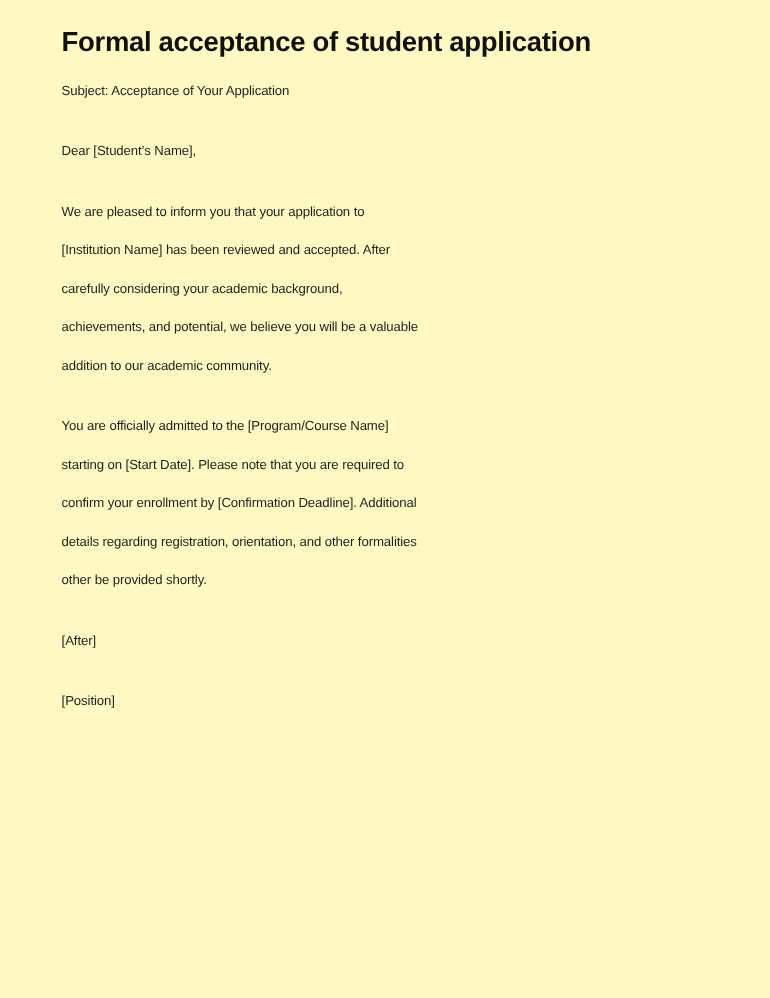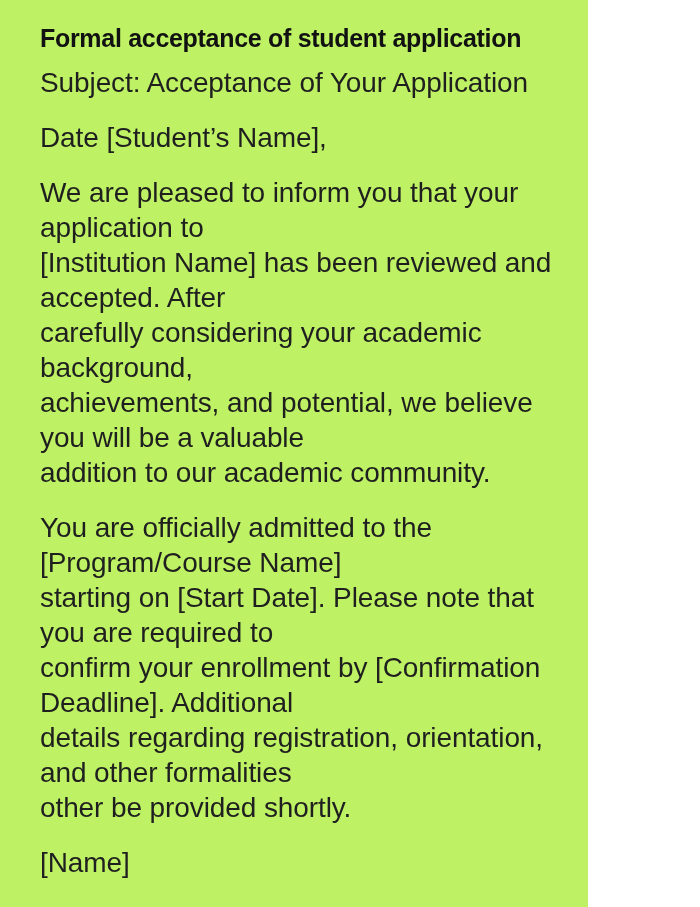--- a/index.html
+++ b/index.html
@@ -10,62 +10,62 @@
   body {
     width: 700px;
     height: 907px;
     overflow: hidden;
     font-family: "Liberation Sans", sans-serif;
     color: #1f1f1f;
     -webkit-font-smoothing: antialiased;
   }
   .doc {
     box-sizing: border-box;
-    width: 588px;
+    width: 700px;
     height: 907px;
-    padding: 22px 20px 0 40px;
-    background: #bef264;
+    padding: 22px 20px 0 56px;
+    background: #fef9c3;
   }
   .doc-title {
     font-size: 25px;
     line-height: 33px;
     font-weight: 700;
     letter-spacing: -0.3px;
     margin: 0 0 10px 0;
     color: #111111;
   }
   .doc p {
-    font-size: 28px;
+    font-size: 12px;
     line-height: 35px;
     margin: 4px 0 20px 0;
     white-space: pre-line; 
     letter-spacing: -0.1px;
   }
 </style>
 </head>
 <body>
 
 <div class="doc">
   <h1 class="doc-title">Formal acceptance of student application</h1>
 
   <p>Subject: Acceptance of Your Application</p>
 
-  <p>Date [Student’s Name],</p>
+  <p>Dear [Student’s Name],</p>
 
   <p>We are pleased to inform you that your application to
 [Institution Name] has been reviewed and accepted. After
 carefully considering your academic background,
 achievements, and potential, we believe you will be a valuable
 addition to our academic community.</p>
 
   <p>You are officially admitted to the [Program/Course Name]
 starting on [Start Date]. Please note that you are required to
 confirm your enrollment by [Confirmation Deadline]. Additional
 details regarding registration, orientation, and other formalities
 other be provided shortly.</p>
 
 
 
-  <p>[Name]</p>
+  <p>[After]</p>
 
+  <p>[Position]</p>
 
-  <p>[Institution Name]</p>
 </div>
 
 </body></html>

